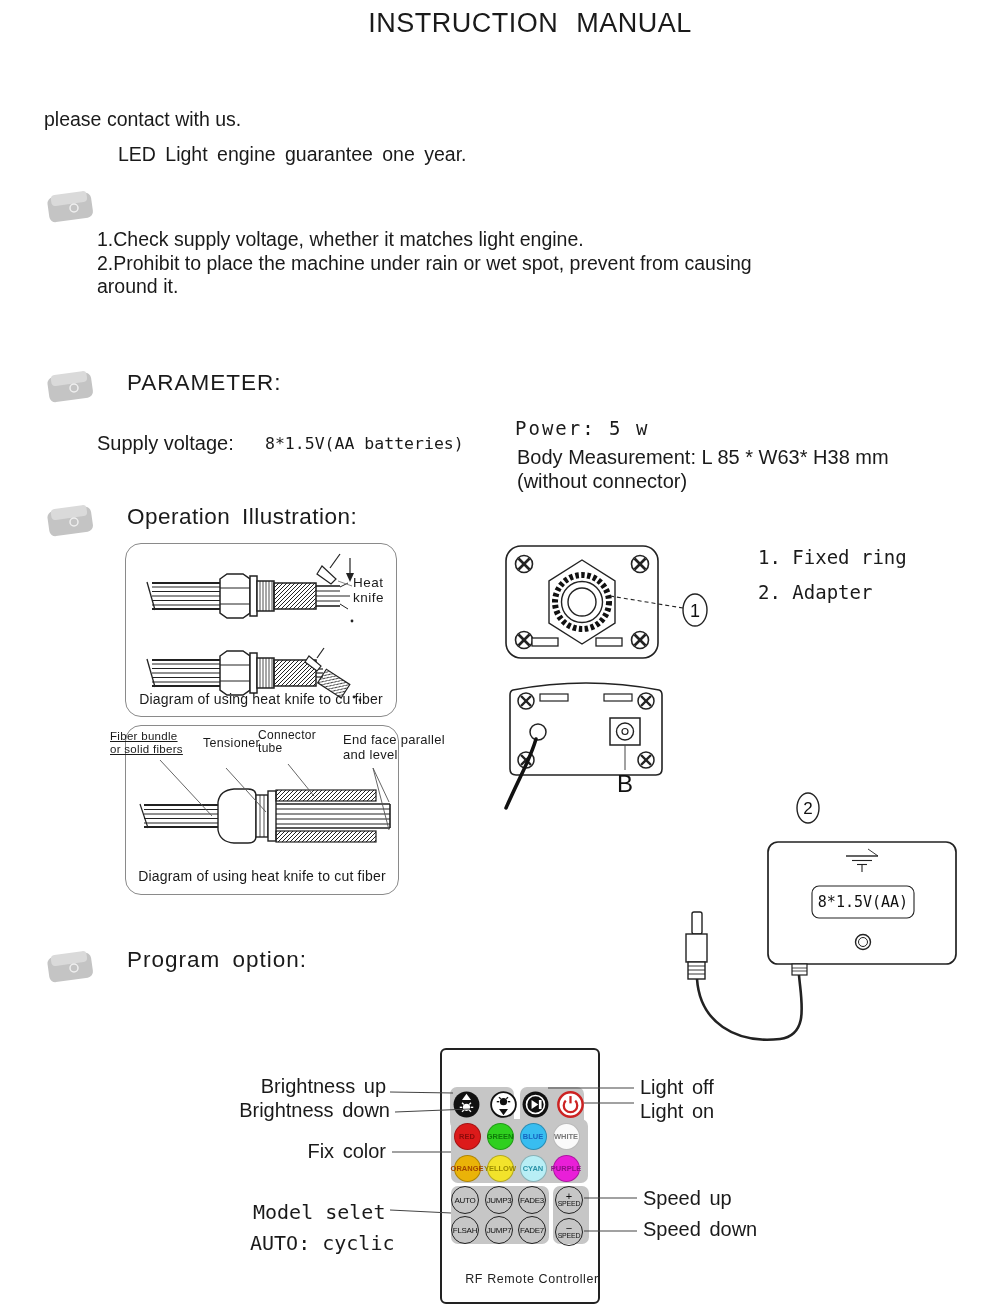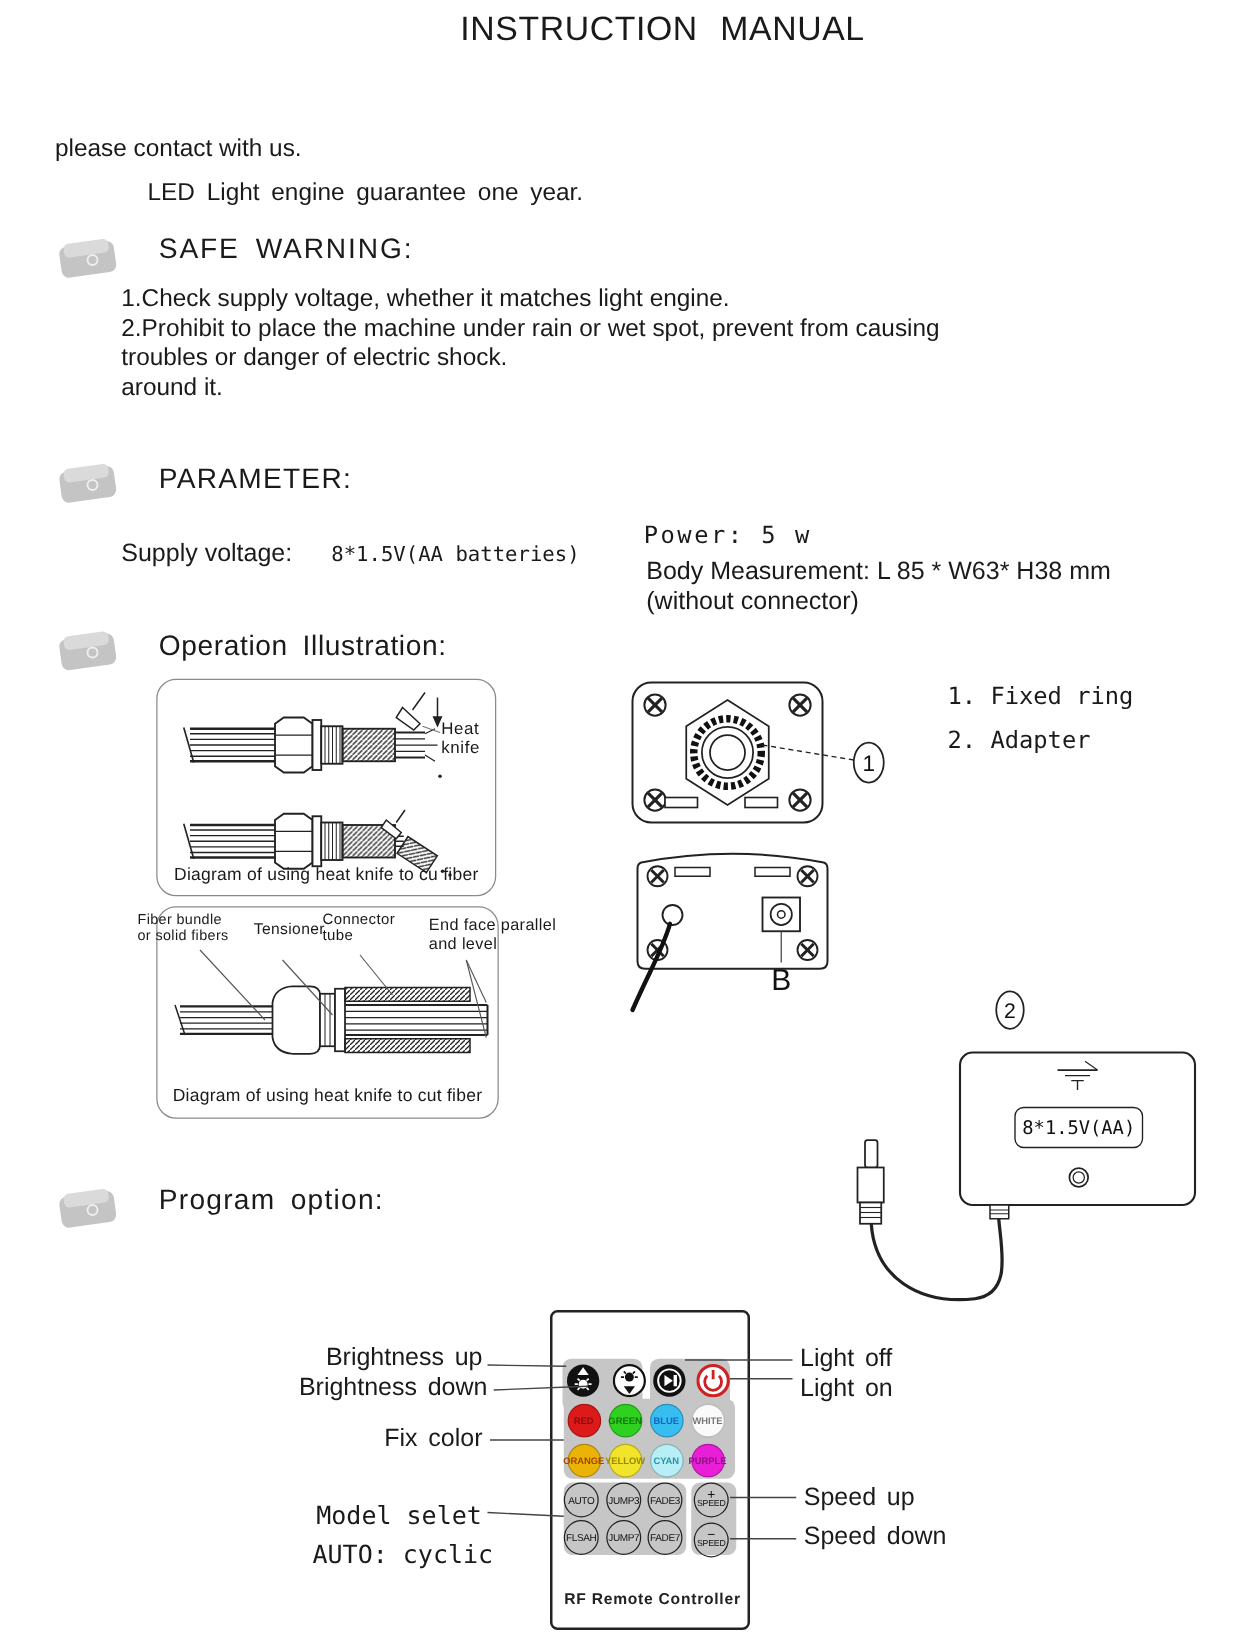--- a/index.html
+++ b/index.html
@@ -22,44 +22,42 @@
   .panel{position:absolute;background:#c6c6c6;border-radius:7px;}
   .tbtn{position:absolute;width:27px;height:27px;}
   .cbtn{position:absolute;width:27px;height:27px;border-radius:50%;display:flex;align-items:center;
         justify-content:center;font-size:7.5px;font-weight:bold;border:1px solid rgba(0,0,0,.25);box-sizing:border-box;}
   .mbtn{position:absolute;width:28px;height:28px;border-radius:50%;border:1.6px solid #222;box-sizing:border-box;
         display:flex;align-items:center;justify-content:center;font-size:8px;color:#111;letter-spacing:-.3px;}
   .sbtn{position:absolute;width:28px;height:28px;border-radius:50%;border:1.6px solid #222;box-sizing:border-box;
         display:flex;flex-direction:column;align-items:center;justify-content:center;color:#111;}
   .sbtn .sign{font-size:11px;line-height:8px;}
   .sbtn .word{font-size:7px;line-height:8px;letter-spacing:-.2px;}
-  .rfooter{position:absolute;left:2px;top:222px;width:100%;text-align:center;font-size:12.5px;
-           font-weight:bold;letter-spacing:.6px;color:#222;}
+  .rfooter{position:absolute;left:12px;top:222px;width:100%;text-align:center;font-size:12.5px;
+           font-weight:normal;letter-spacing:.6px;color:#222;}
   svg{display:block;}
 </style>
 </head>
 <body>
 
 <div class="page">
 
   <div class="abs title">INSTRUCTION MANUAL</div>
 
   <div class="abs body-txt" style="left:44px;top:108px;">please contact with us.</div>
   <div class="abs body-txt" style="left:118px;top:143px;word-spacing:4px;text-align:center;">LED Light engine guarantee one year.</div>
 
   <svg class="abs secicon" style="left:44px;top:186px;" viewBox="0 0 52 40">
     <rect x="4" y="9" width="44" height="25" rx="6" fill="#c4c4c4" transform="rotate(-8 26 20)"></rect>
     <rect x="8" y="7" width="36" height="11" rx="4" fill="#dadada" transform="rotate(-8 26 20)"></rect>
     <circle cx="30" cy="22" r="4" fill="none" stroke="#efefef" stroke-width="1.5"></circle>
   </svg>
-  <div class="abs h2" style="left:127px;top:186px;">SAFE WARNING:</div>
   <div class="abs" style="left:97px;top:228px;width:830px;">
     <div class="body-txt">1.Check supply voltage, whether it matches light engine.</div>
     <div class="body-txt">2.Prohibit to place the machine under rain or wet spot, prevent from causing</div>
-    <div class="body-txt">troubles or danger of  electric shock.</div>
     <div class="body-txt">around it.</div>
   </div>
 
   <svg class="abs secicon" style="left:44px;top:366px;" viewBox="0 0 52 40">
     <rect x="4" y="9" width="44" height="25" rx="6" fill="#c4c4c4" transform="rotate(-8 26 20)"></rect>
     <rect x="8" y="7" width="36" height="11" rx="4" fill="#dadada" transform="rotate(-8 26 20)"></rect>
     <circle cx="30" cy="22" r="4" fill="none" stroke="#efefef" stroke-width="1.5"></circle>
   </svg>
   <div class="abs h2" style="left:127px;top:370px;letter-spacing:1px;">PARAMETER:</div>
   <span class="abs" style="left:97px;top:432px;font-size:20px;">Supply voltage:</span>
@@ -174,21 +172,21 @@
       <g stroke="#555" stroke-width=".9">
         <line x1="34" y1="34" x2="86" y2="90"></line>
         <line x1="100" y1="42" x2="140" y2="86"></line>
         <line x1="162" y1="38" x2="188" y2="70"></line>
         <line x1="247" y1="42" x2="263" y2="76"></line>
         <line x1="247" y1="42" x2="263" y2="104"></line>
       </g>
     </svg>
     <div class="abs cap" style="left:0;top:142px;width:272px;">Diagram of using heat knife to cut fiber</div>
   </div>
-  <div class="abs small-lbl" style="left:110px;top:730px;">Fiber bundle
+  <div class="abs small-lbl" style="left:110px;top:730px;text-decoration:underline;">Fiber bundle
 or solid fibers</div>
   <div class="abs small-lbl" style="left:203px;top:737px;font-size:12.5px;">Tensioner</div>
   <div class="abs small-lbl" style="left:258px;top:729px;font-size:12px;">Connector
 tube</div>
   <div class="abs small-lbl" style="left:343px;top:732px;font-size:13px;line-height:15px;">End face parallel
 and level</div>
 
   <svg class="abs" style="left:498px;top:538px;" width="220" height="135" viewBox="0 0 220 135">
     <defs>
       <g id="scrA" stroke="#222" fill="#fff">

